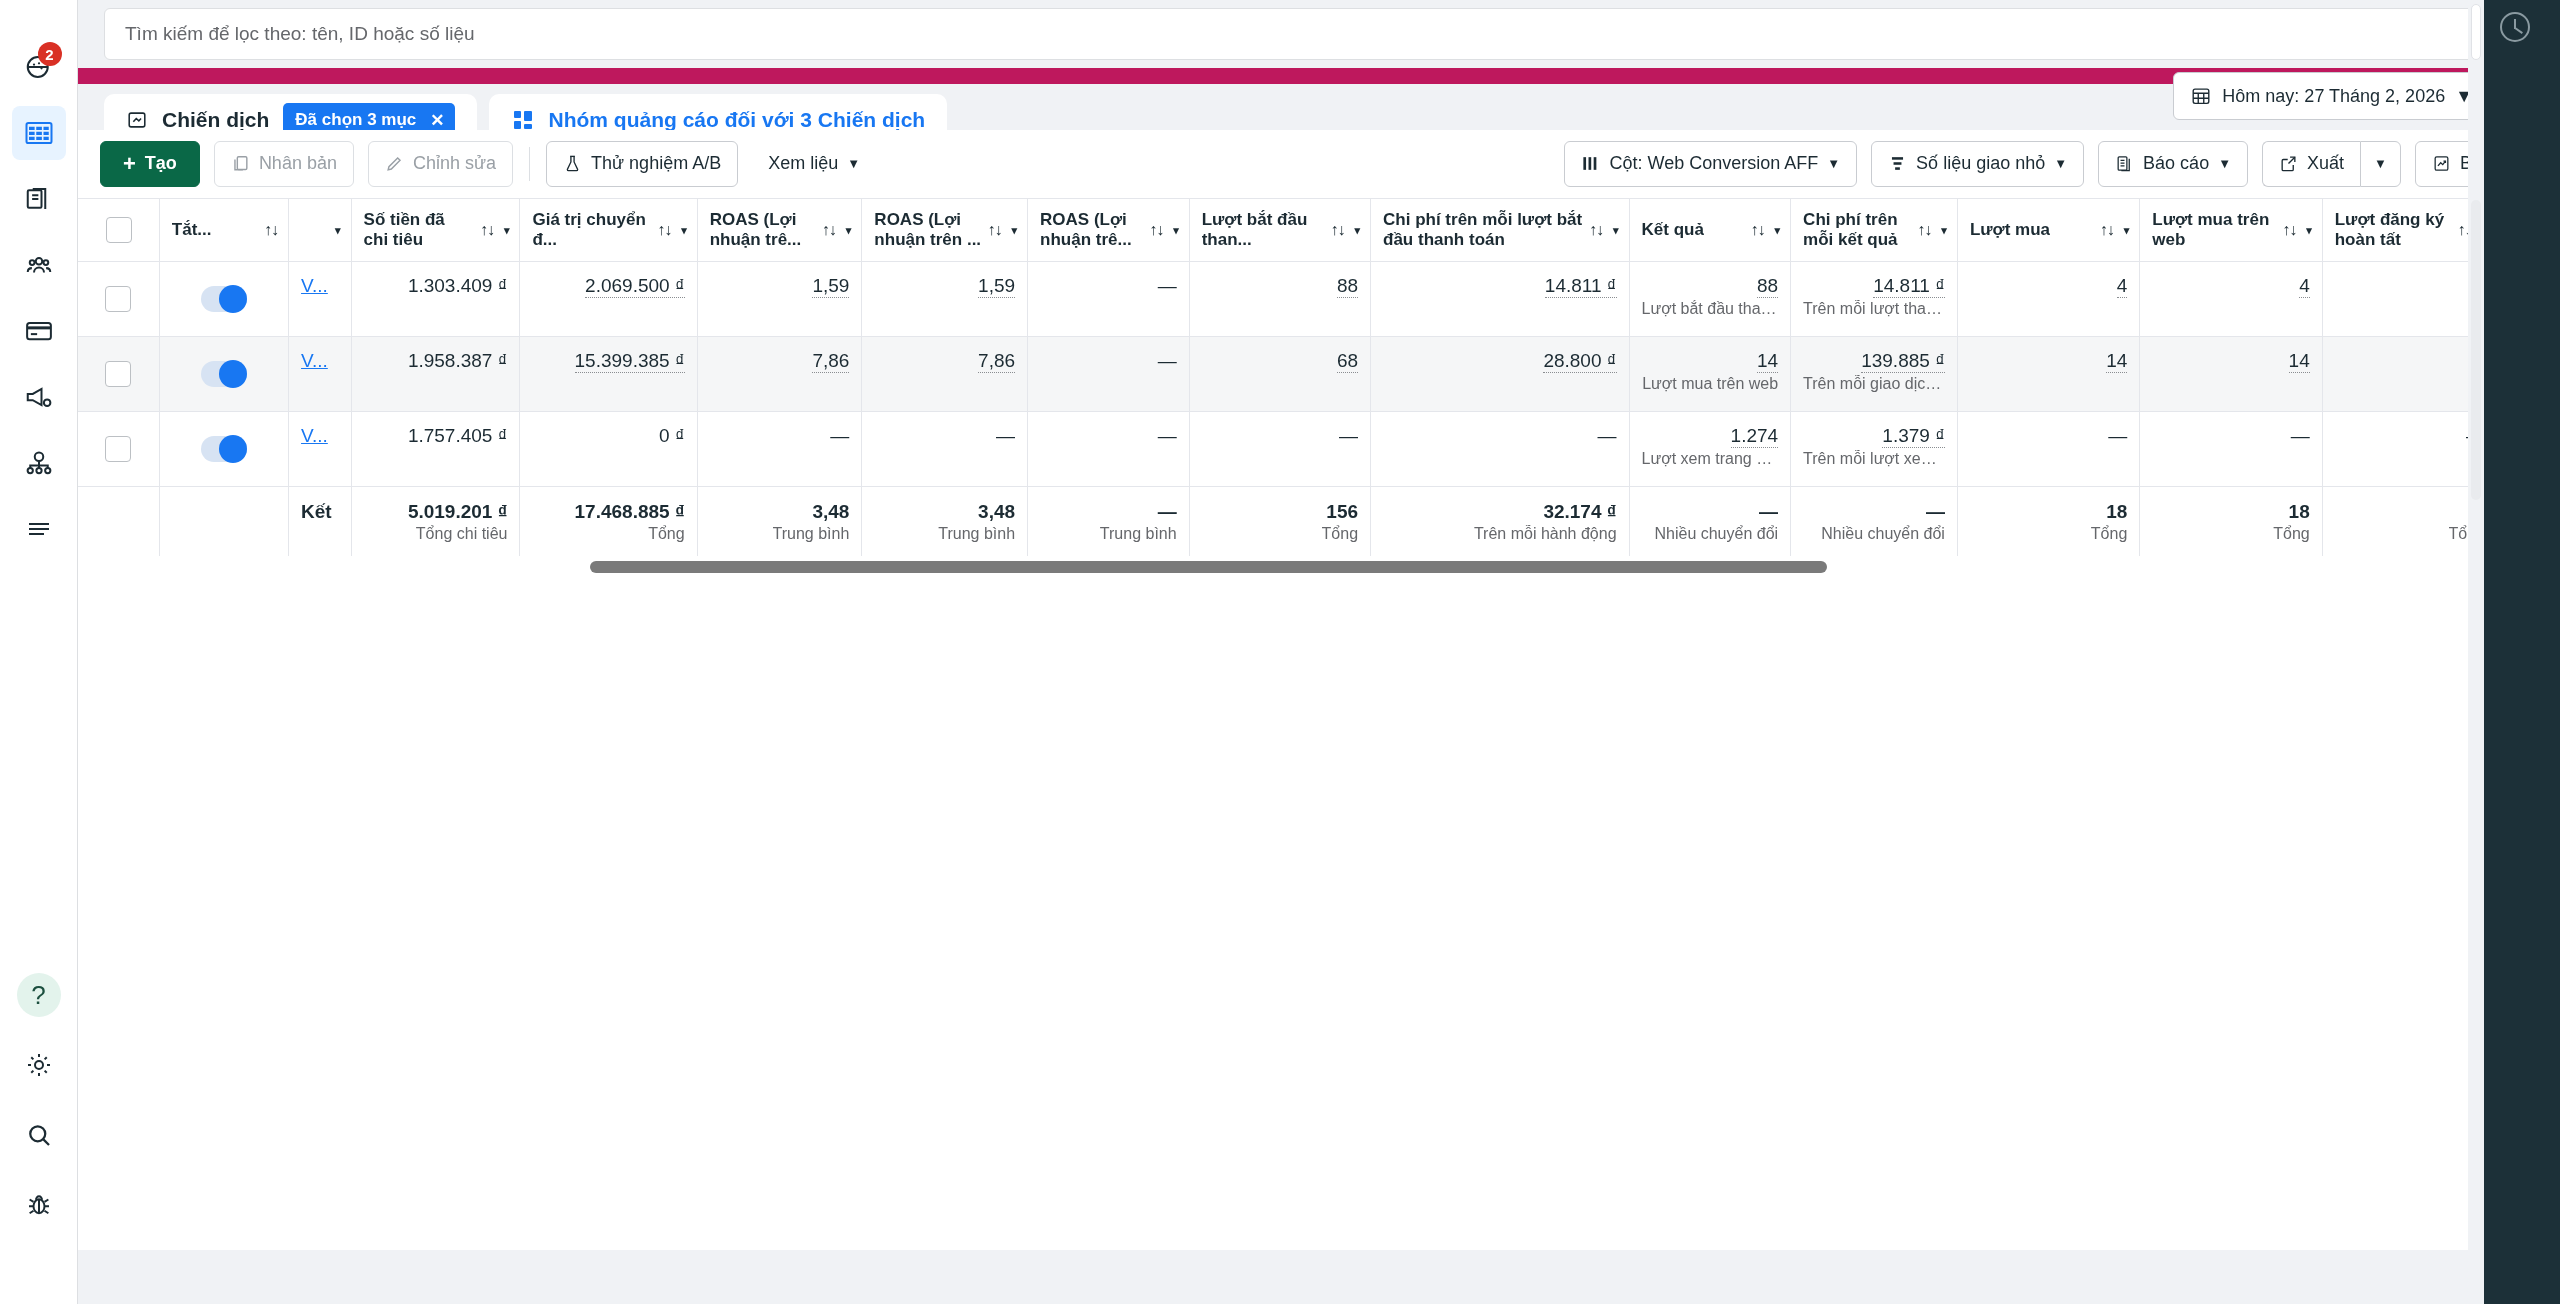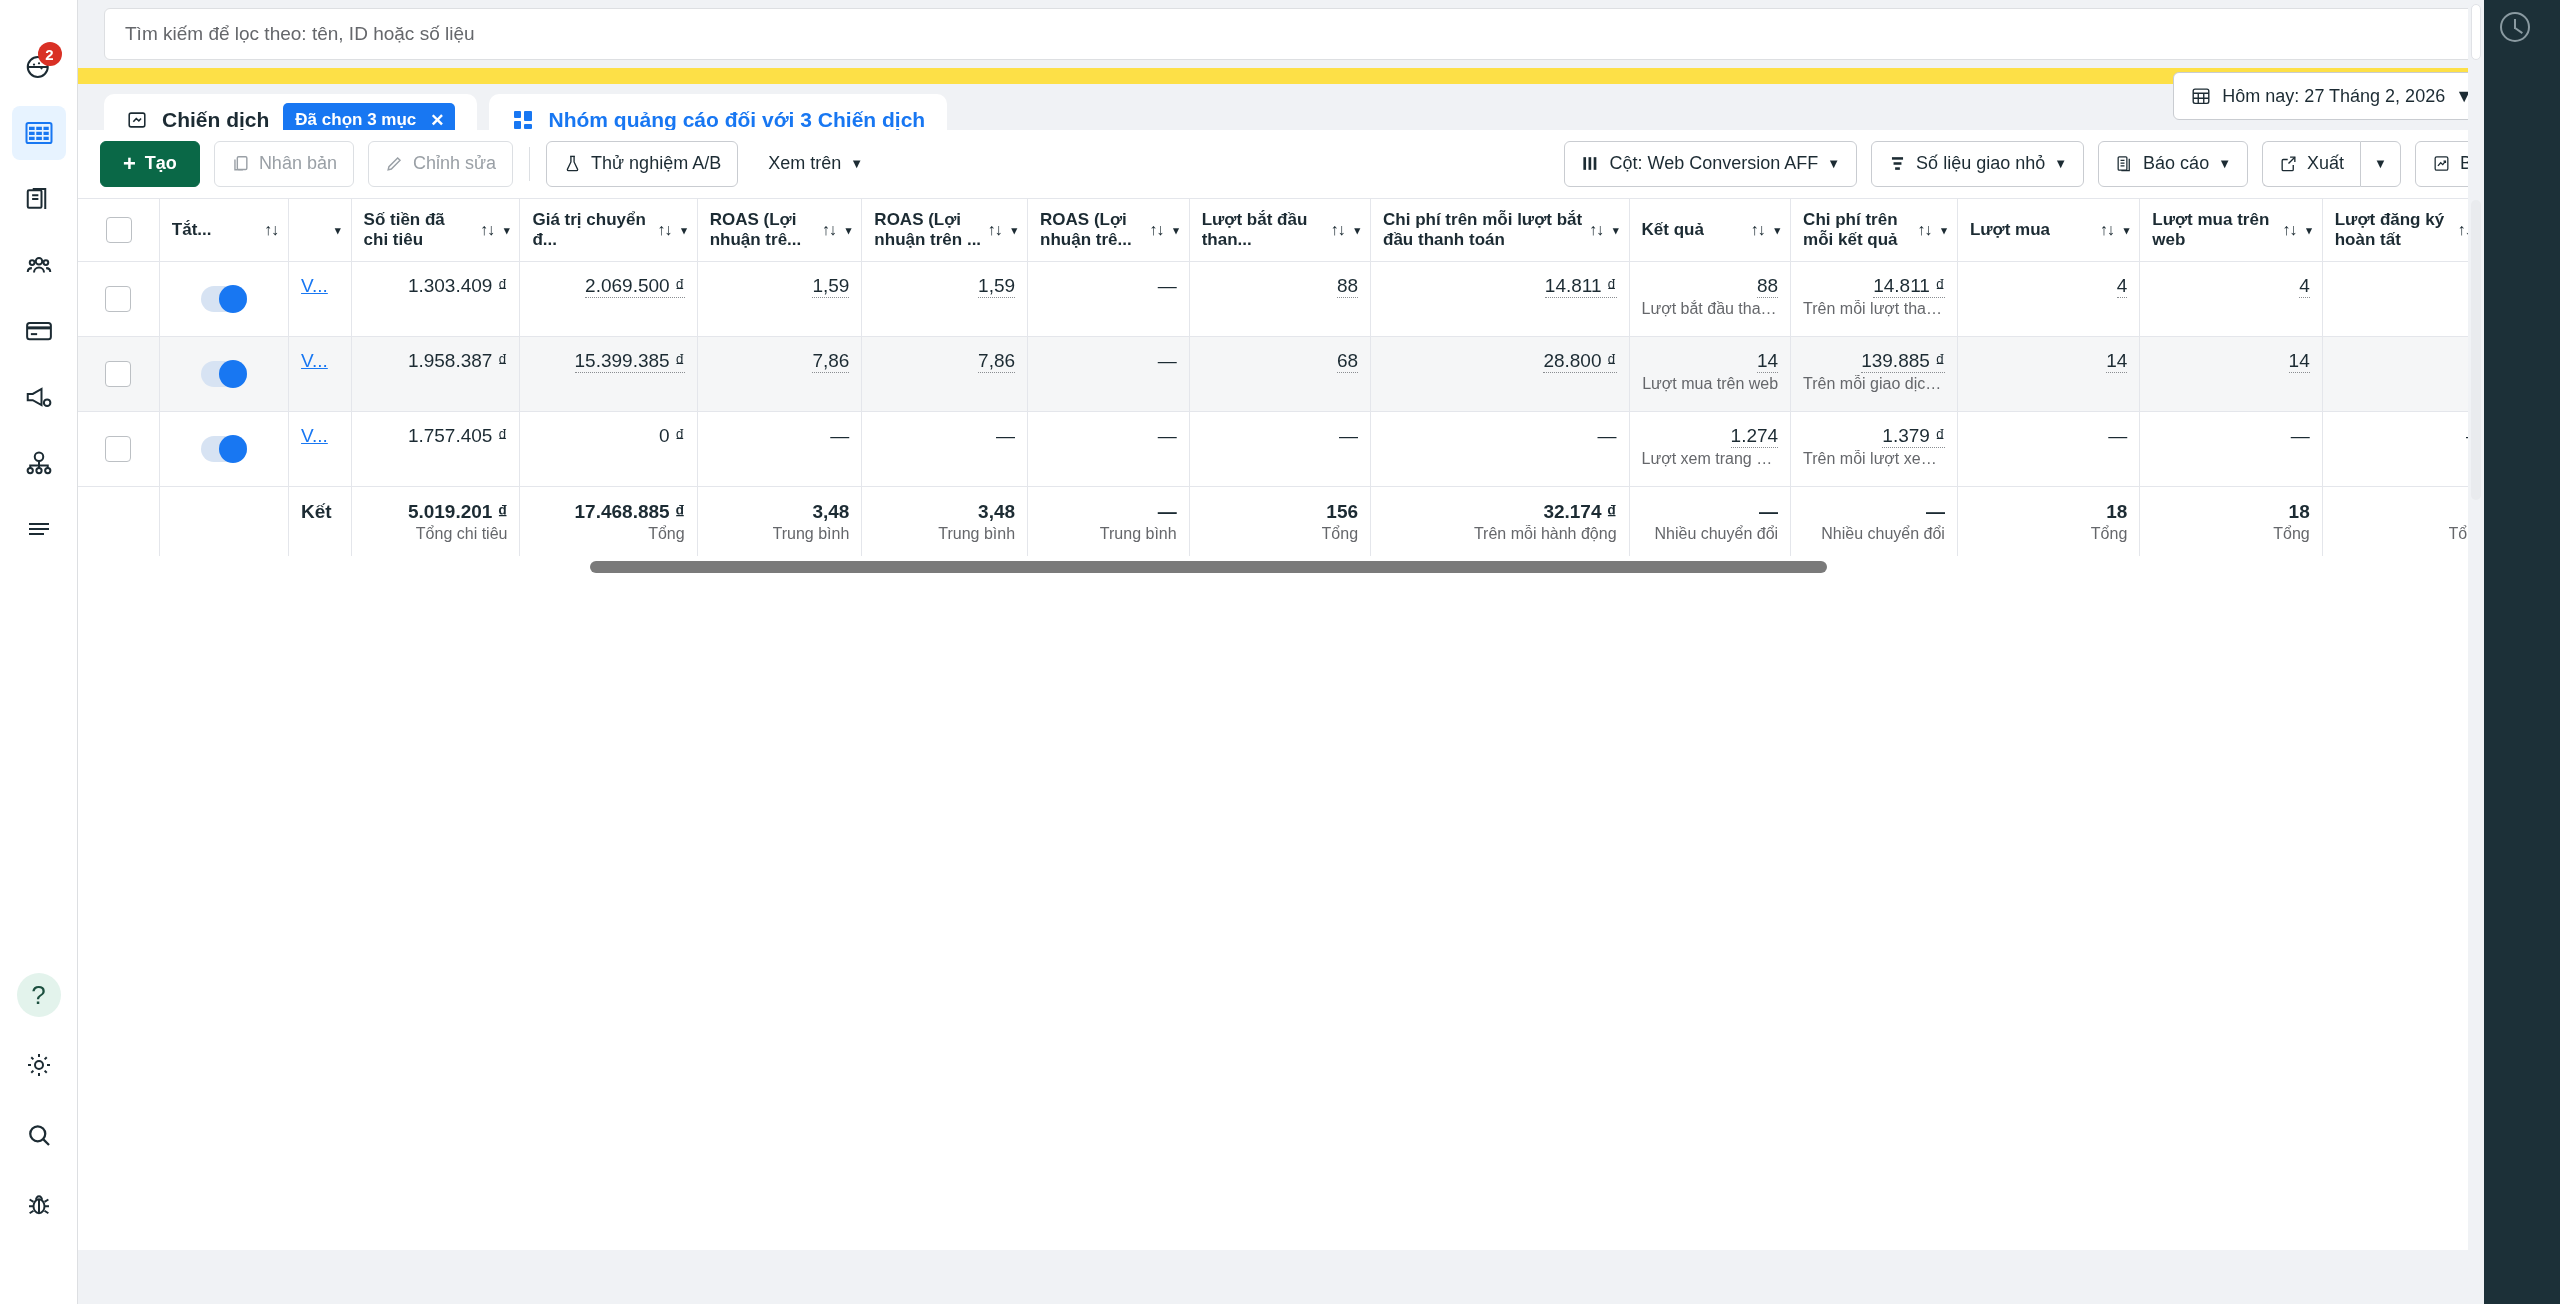--- a/index.html
+++ b/index.html
@@ -48,21 +48,21 @@
   .help-circle {
     width: 44px; height: 44px; border-radius: 50%;
     background: #e3f3ec; display:flex; align-items:center; justify-content:center;
     color:#1c4f3f; font-size: 26px; font-weight: 400;
   }
 
   
   #main {
     position: absolute; left: 78px; top: 0;
     width: 2482px; height: 1304px;
-    background: #fde047;
+    background: #be185d;
   }
 
   
   #search-zone {
     position:absolute; left:0; top:0; width: 2482px; height: 68px;
     background: #f0f2f5;
     padding: 8px 26px 0 26px;
   }
   #search-box {
     height: 52px; background:#fff;
@@ -442,21 +442,21 @@
       <div class="btn">
         <svg width="19" height="19" viewBox="0 0 24 24" fill="none" stroke="#1c2b33" stroke-width="1.7">
           <path d="M10 3v7L5.5 19.5A1.5 1.5 0 007 21h10a1.5 1.5 0 001.5-1.5L14 10V3"></path>
           <path d="M9 3h6"></path>
         </svg>
         <span>Thử nghiệm A/B</span>
       </div>
       <div class="tb-gap"></div>
 
       <div class="btn ghost">
-        <span>Xem trên</span>
+        <span>Xem liệu</span>
         <span class="caret">▼</span>
       </div>
 
       <div class="spacer"></div>
 
       <div class="btn">
         <svg width="19" height="19" viewBox="0 0 24 24">
           <rect x="3" y="4" width="3.4" height="16" fill="#1c2b33"></rect>
           <rect x="9.5" y="4" width="3.4" height="16" fill="#1c2b33"></rect>
           <rect x="16" y="4" width="3.4" height="16" fill="#1c2b33"></rect>

